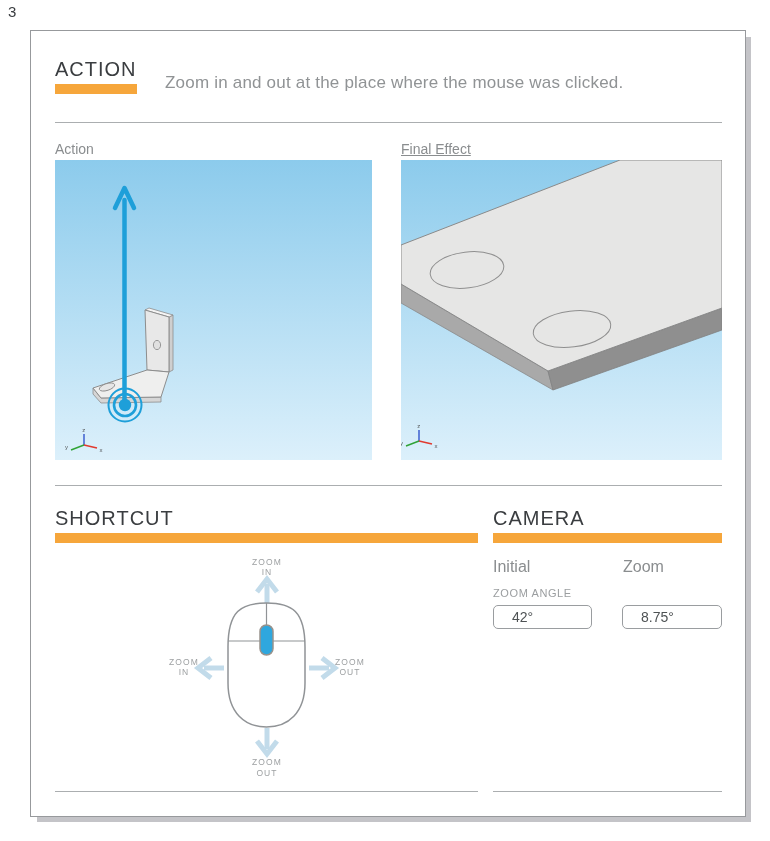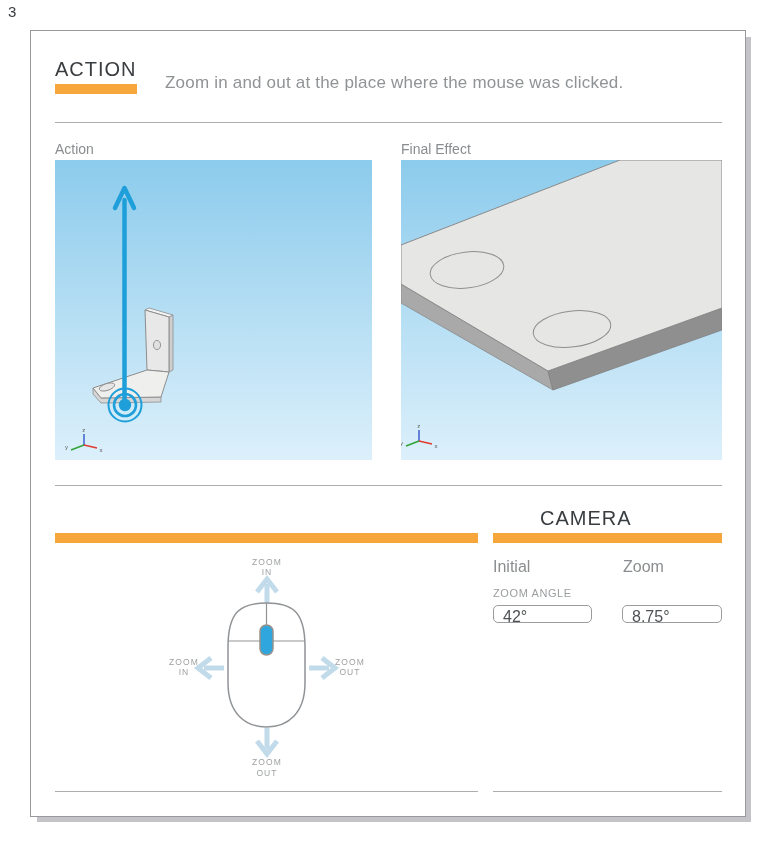--- a/index.html
+++ b/index.html
@@ -14,41 +14,41 @@
     box-shadow:6px 6px 0 -1px #c4c4c8; }
 
   .heading { font-size:20px; color:#3a3d40; letter-spacing:1px; font-weight:400; }
   .orange-bar { background:var(--accent-orange,#f6a63b); height:10px; }
   .divider { height:1px; background:#abaeb0; }
   .panel-label { font-size:14px; color:#8a8d8f; }
   .desc { font-size:17px; color:#909395; letter-spacing:0.2px; }
   .body-text { font-size:15px; color:#7b7e80; line-height:20px; }
   .small-caps { font-size:11px; color:#9b9ea0; letter-spacing:0.6px; }
   .col-label { font-size:16px; color:#8a8d8f; }
-  .value-box { border:1px solid #9a9da0; border-radius:5px; height:18px;
-    font-size:16px; color:#4e5254; line-height:22px; padding-left:9px; background:#fff; }
+  .value-box { border:1px solid #9a9da0; border-radius:5px; height:24px;
+    font-size:14px; color:#4e5254; line-height:22px; padding-left:18px; background:#fff; }
 
   svg text { font-family:"Liberation Sans", sans-serif; }
   .mouse-label { font-size:8.5px; letter-spacing:1.1px; fill:#9da0a2; text-anchor:middle; }
   .triad-label { font-size:6px; fill:#55585a; }
 </style>
 </head>
 <body>
 
 <div id="page-number">3</div>
 
 <div id="card">
 
   <div class="abs heading" style="left:24px; top:27px;">ACTION</div>
   <div class="abs desc" style="left:134px; top:29px;margin-top:13px;">Zoom in and out at the place where the mouse was clicked.</div>
   <div class="abs orange-bar" style="left:24px; top:53px; width:82px;"></div>
   <div class="abs divider" style="left:24px; top:91px; width:667px;"></div>
 
   <div class="abs panel-label" style="left:24px; top:110px;">Action</div>
-  <div class="abs panel-label" style="left:370px; top:110px;">Final Effect</div>
+  <div class="abs panel-label" style="left:370px; top:110px;text-decoration:underline;">Final Effect</div>
 
   <svg class="abs" style="left:24px; top:129px;" width="317" height="300" viewBox="0 0 317 300">
     <defs>
       <linearGradient id="skyL" x1="0" y1="0" x2="0" y2="1">
         <stop offset="0" style="stop-color:var(--sky-top,#8ccbec)"></stop>
         <stop offset="1" style="stop-color:var(--sky-bottom,#dcf0fb)"></stop>
       </linearGradient>
     </defs>
     <rect x="0" y="0" width="317" height="300" fill="url(#skyL)"></rect>
 
@@ -107,20 +107,21 @@
       <line x1="0" y1="0" x2="-13" y2="5" stroke="#2fa336" stroke-width="1.4"></line>
       <line x1="0" y1="0" x2="13" y2="3" stroke="#e03a2f" stroke-width="1.4"></line>
       <text class="triad-label" x="-1.8" y="-13.5">z</text>
       <text class="triad-label" x="-19" y="4">y</text>
       <text class="triad-label" x="15.5" y="6.5">x</text>
     </g>
   </svg>
 
   <div class="abs divider" style="left:24px; top:454px; width:667px;"></div>
 
+  <div class="abs heading" style="left:24px; top:476px;">SHORTCUT</div>
   <div class="abs orange-bar" style="left:24px; top:502px; width:423px;"></div>
 
 
   <svg class="abs" style="left:134px; top:520px;" width="205" height="235" viewBox="0 0 205 235">
 
     <g fill="none" style="stroke:var(--mouse-arrow-blue,#c2dbea)" stroke-width="5">
       <g>
         <line x1="102" y1="54" x2="102" y2="33"></line>
         <polyline points="92,41 102,28 112,41"></polyline>
       </g>
@@ -148,21 +149,21 @@
     <text class="mouse-label" x="102" y="14">ZOOM</text>
     <text class="mouse-label" x="102" y="24">IN</text>
     <text class="mouse-label" x="19" y="114">ZOOM</text>
     <text class="mouse-label" x="19" y="124">IN</text>
     <text class="mouse-label" x="185" y="114">ZOOM</text>
     <text class="mouse-label" x="185" y="124">OUT</text>
     <text class="mouse-label" x="102" y="214">ZOOM</text>
     <text class="mouse-label" x="102" y="225">OUT</text>
   </svg>
 
-  <div class="abs heading" style="left:462px; top:476px;margin-left:47px;">CAMERA</div>
+  <div class="abs heading" style="left:462px; top:476px;">CAMERA</div>
   <div class="abs orange-bar" style="left:462px; top:502px; width:229px;"></div>
 
   <div class="abs col-label" style="left:462px; top:527px;">Initial</div>
   <div class="abs col-label" style="left:592px; top:527px;">Zoom</div>
 
   <div class="abs small-caps" style="left:462px; top:556px;text-align:center;">ZOOM ANGLE</div>
 
   <div class="abs value-box" style="left:462px; top:574px; width:99px;">42°</div>
   <div class="abs value-box" style="left:591px; top:574px; width:100px;">8.75°</div>
 

